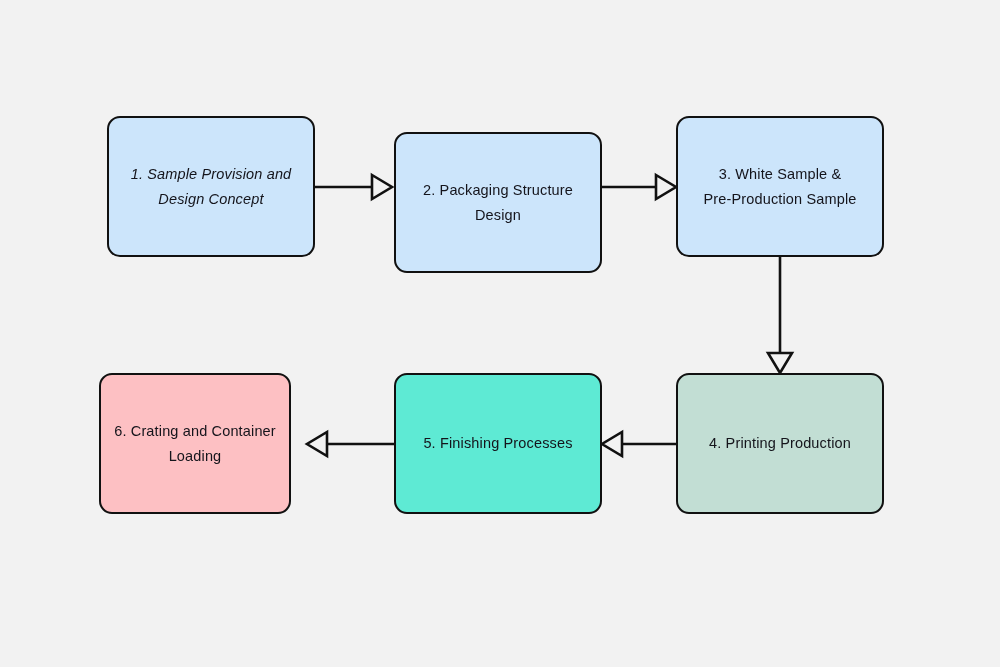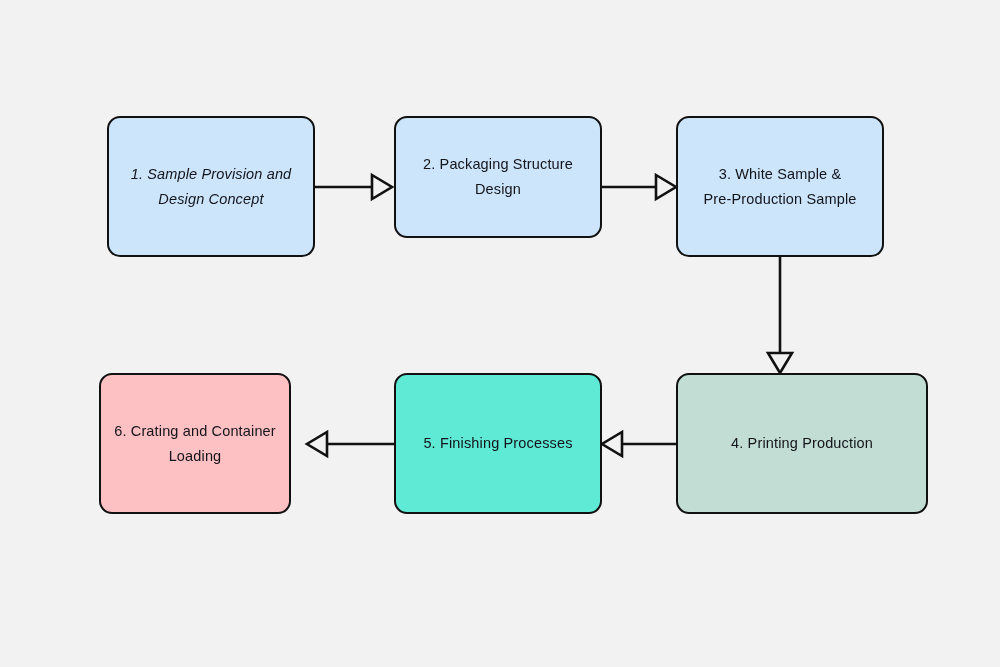--- a/index.html
+++ b/index.html
@@ -79,31 +79,31 @@
       <line x1="394" y1="444" x2="327" y2="444" stroke="#111111" stroke-width="2.6"></line>
       <polygon points="327,432 327,456 307,444" fill="#f2f2f2" stroke="#111111" stroke-width="2.6" stroke-linejoin="miter"></polygon>
     </g>
   </svg>
 
   <div class="node n-blue" id="node-step1" style="left: 107px; top: 116px; width: 208px; height: 141px; background: rgb(204, 229, 251); font-style: italic;">
     <span class="node-label">1. Sample Provision and
 Design Concept</span>
   </div>
 
-  <div class="node n-blue" id="node-step2" style="left: 394px; top: 116px; width: 208px; height: 122px; background: rgb(204, 229, 251);">
+  <div class="node n-blue" id="node-step2" style="left: 394px; top: 132px; width: 208px; height: 141px; background: rgb(204, 229, 251);">
     <span class="node-label">2.  Packaging Structure
 Design</span>
   </div>
 
   <div class="node n-blue" id="node-step3" style="left: 676px; top: 116px; width: 208px; height: 141px; background: rgb(204, 229, 251);">
     <span class="node-label">3.   White Sample &amp;
 Pre-Production Sample</span>
   </div>
 
-  <div class="node n-green" id="node-step4" style="left: 676px; top: 373px; width: 252px; height: 141px; background: rgb(194, 222, 212);">
+  <div class="node n-green" id="node-step4" style="left: 676px; top: 373px; width: 208px; height: 141px; background: rgb(194, 222, 212);">
     <span class="node-label">4. Printing Production</span>
   </div>
 
   <div class="node n-pink" id="node-step5" style="left: 394px; top: 373px; width: 208px; height: 141px; background: #5eead4;">
     <span class="node-label">5. Finishing Processes</span>
   </div>
 
   <div class="node n-pink" id="node-step6" style="left: 99px; top: 373px; width: 192px; height: 141px; background: rgb(253, 192, 195);">
     <span class="node-label">6. Crating and Container
 Loading</span>

